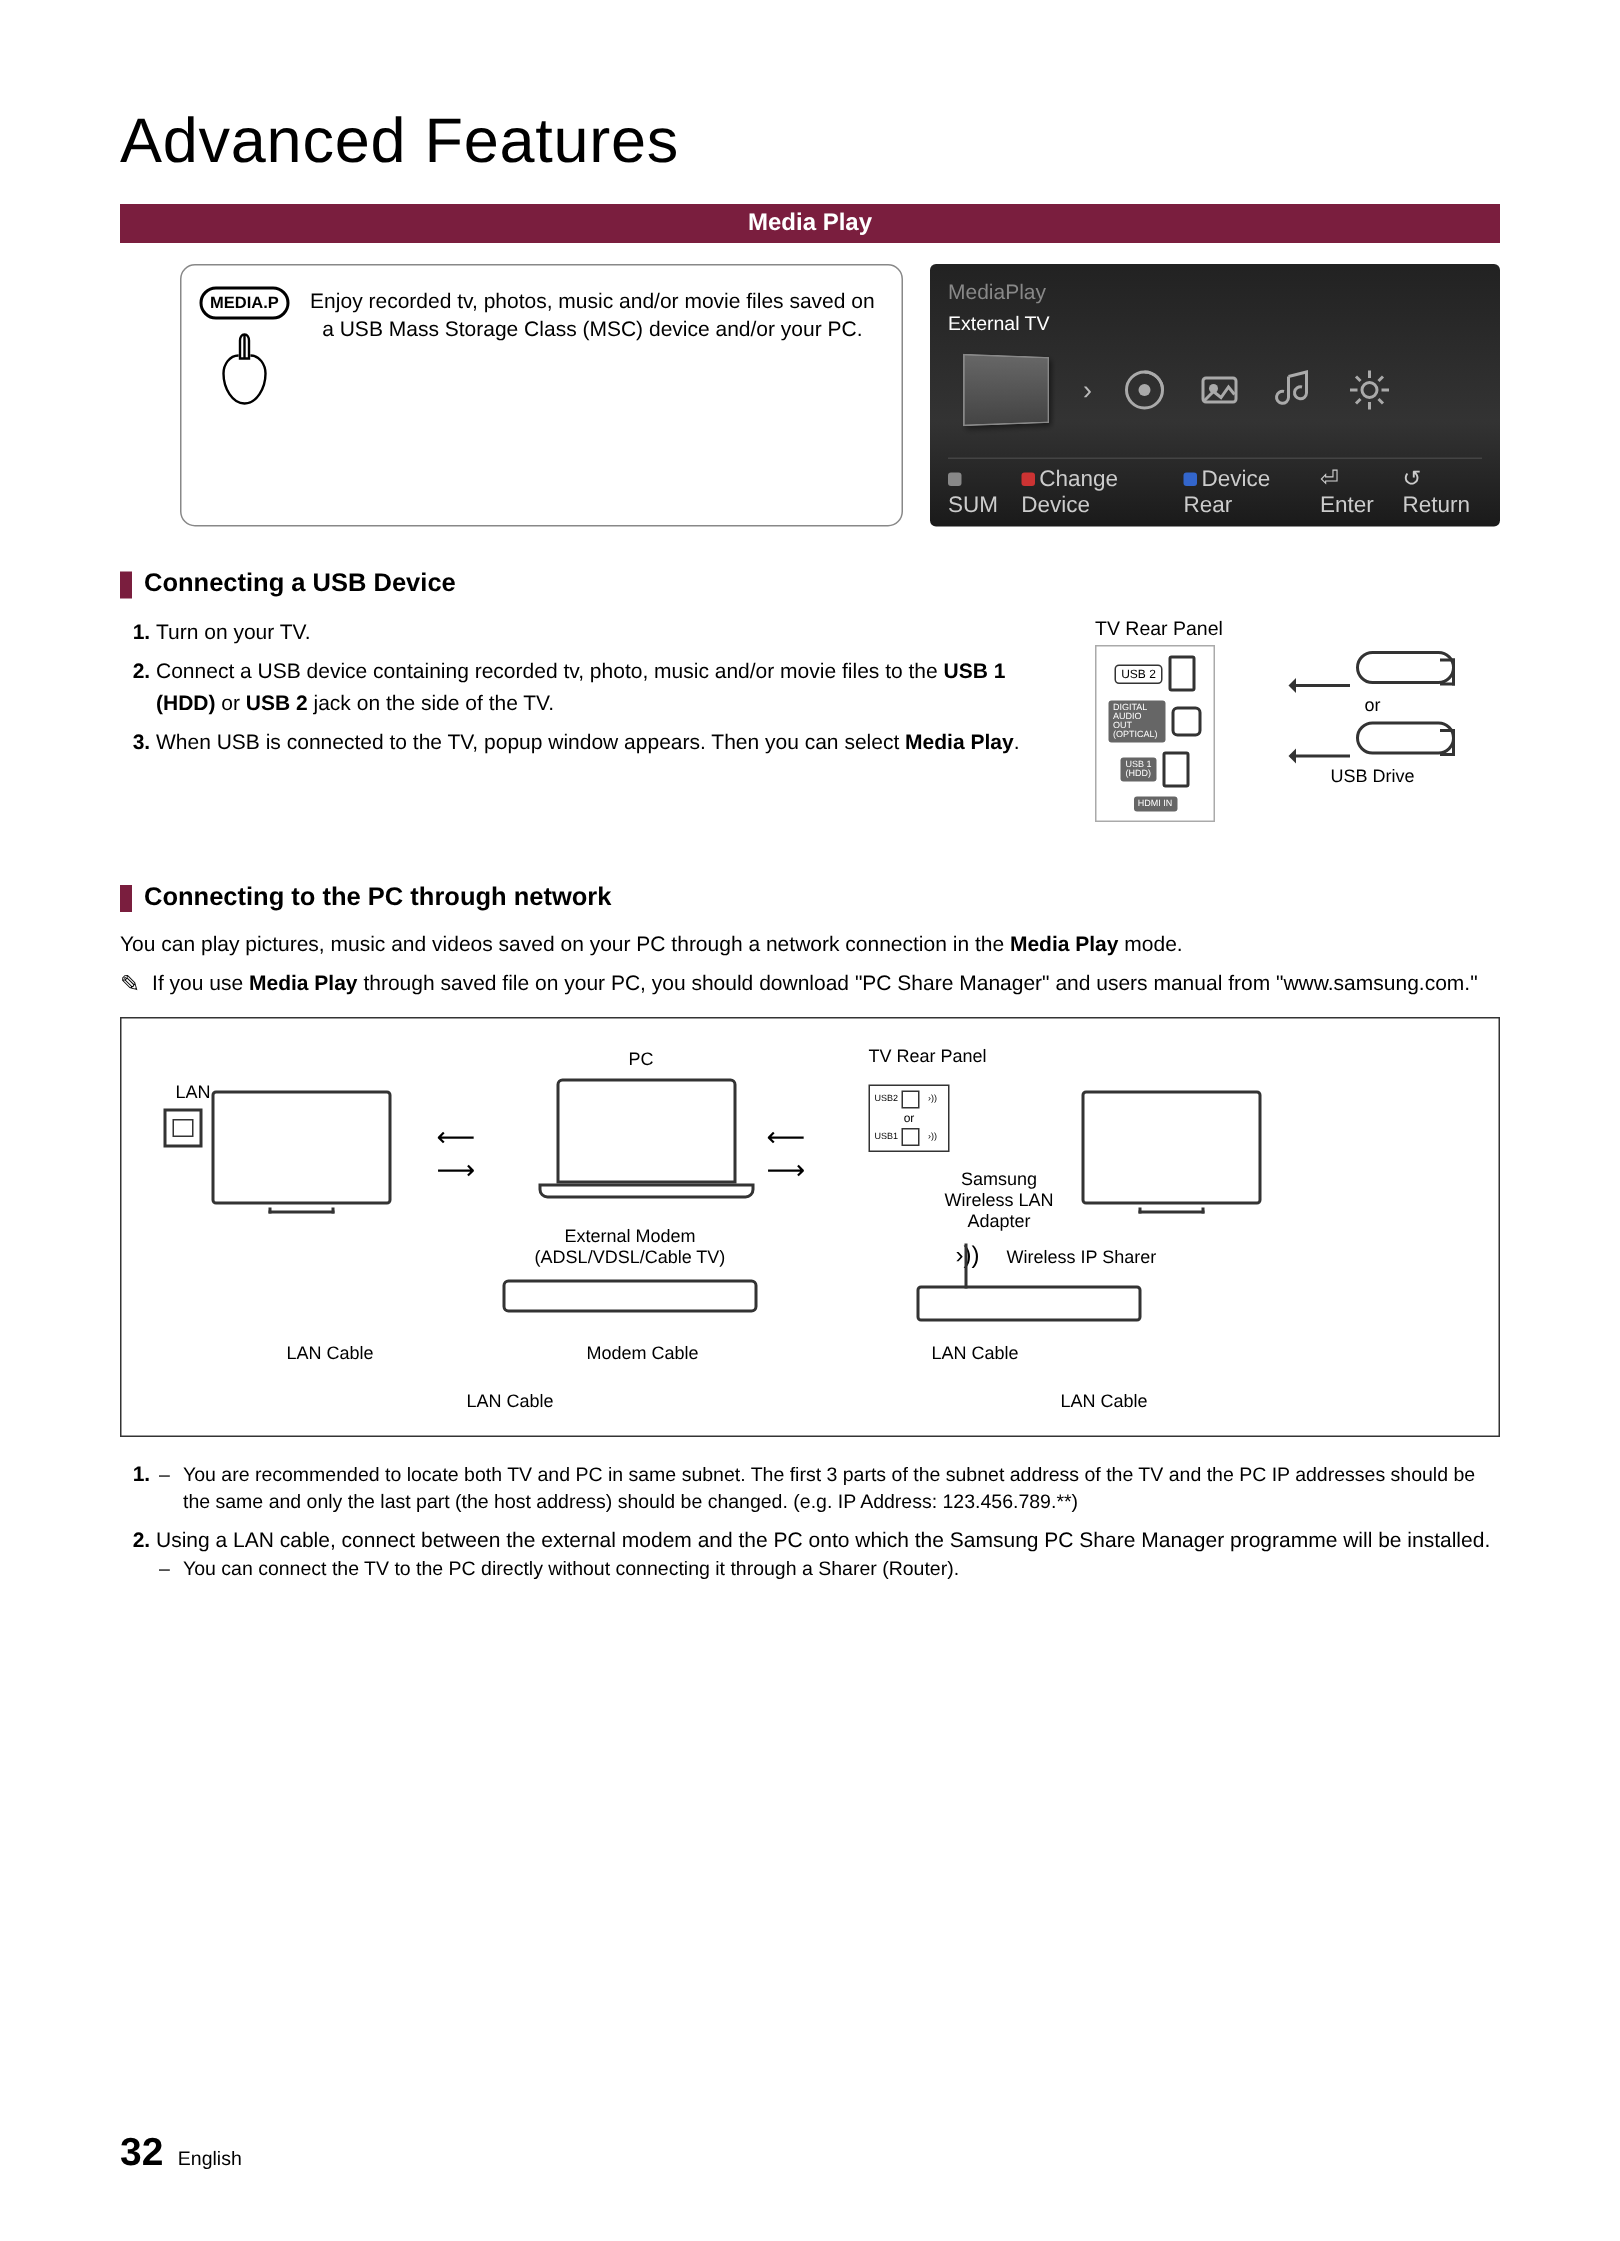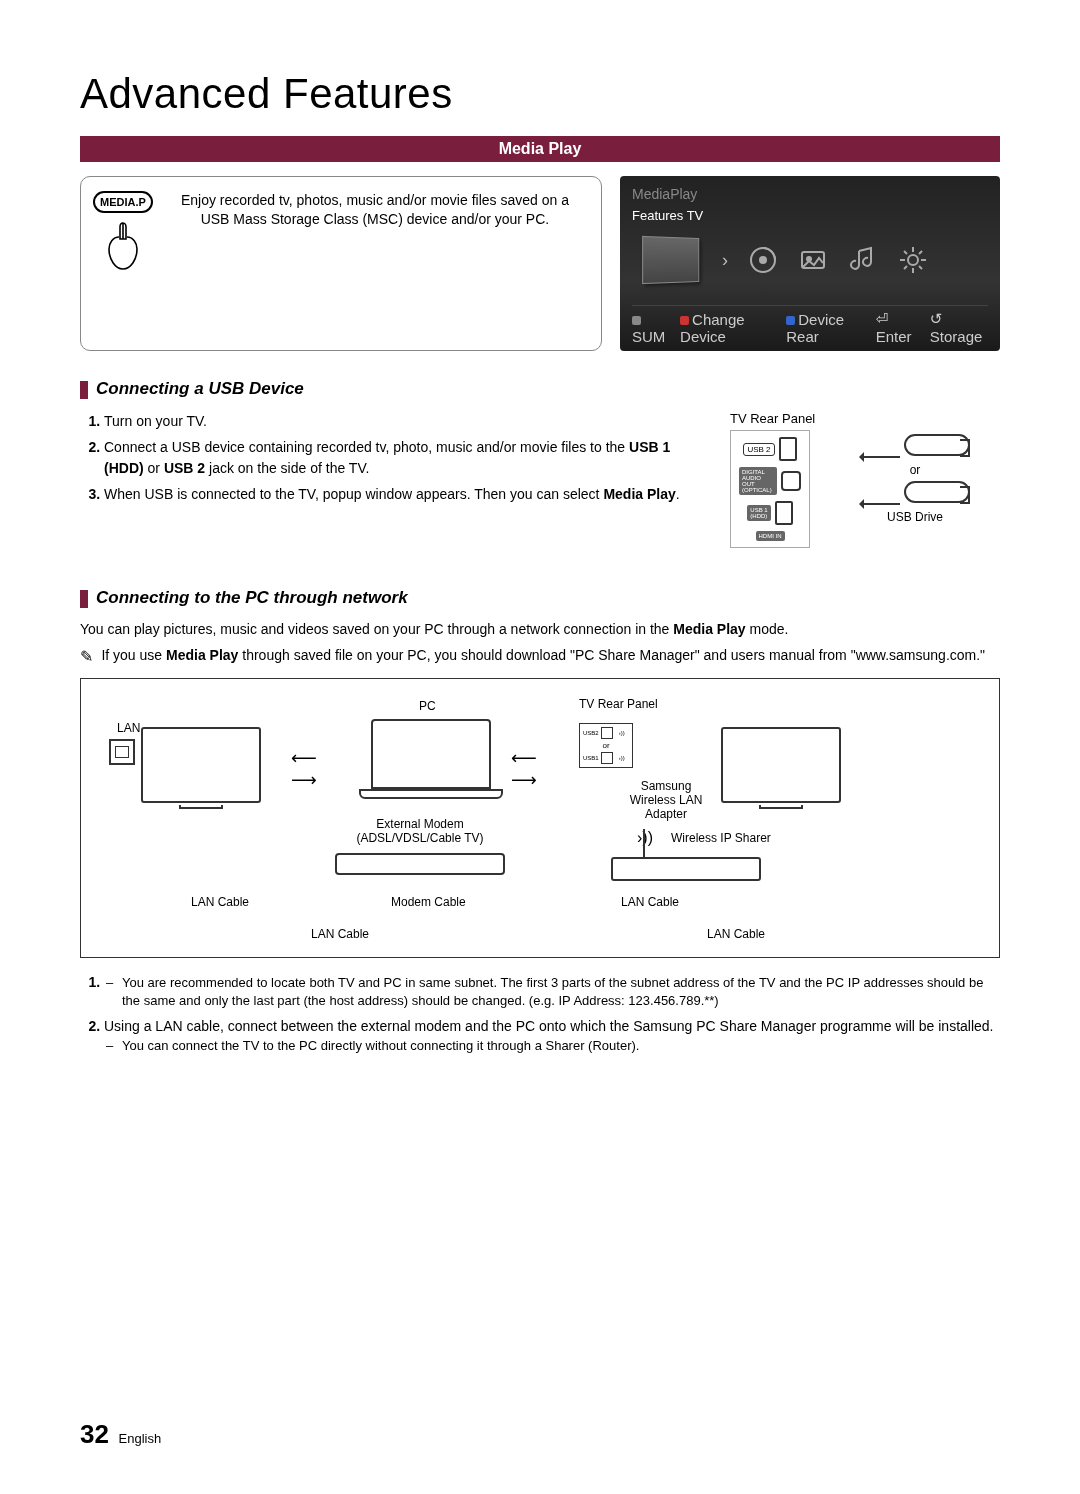--- a/index.html
+++ b/index.html
@@ -34,20 +34,21 @@
   }
   .media-left {
     flex: 1;
     border: 1px solid #888;
     border-radius: 10px;
     padding: 14px 16px 14px 12px;
     display: flex;
     gap: 12px;
     align-items: flex-start;
     min-height: 150px;
+    margin-left: 40px;
   }
   .mediap-icon {
     width: 60px;
     display: flex;
     flex-direction: column;
     align-items: center;
     gap: 6px;
   }
   .mediap-box {
     border: 2px solid #000;
@@ -110,21 +111,20 @@
   }
   .dot { display:inline-block; width:9px; height:9px; border-radius:2px; margin-right:3px; vertical-align:middle;}
   .dot-red{background:#c33;}
   .dot-blue{background:#36c;}
   .dot-grey{background:#888;}
   .subhead {
     display:flex;
     align-items:flex-end;
     gap:8px;
     margin: 14px 0 12px 0;
-    font-style: italic;
   }
   .subhead-bar {
     width: 8px;
     height: 18px;
     background:#7a1e3e;
   }
   .subhead-text {
     font-weight:bold;
     font-size:17px;
   }
@@ -232,21 +232,21 @@
       <div class="mediap-box">MEDIA.P</div>
       <svg class="hand-svg" viewBox="0 0 40 54">
         <path d="M20 4 v16 M16 18 c-6 0 -10 6 -10 12 0 10 6 20 14 20 8 0 14-10 14-20 0-6 -4-12 -10-12 M20 4 c-2 0 -3 2 -3 4 v12 h6 v-12 c0-2 -1-4 -3-4 z" fill="none" stroke="#000" stroke-width="1.6"></path>
       </svg>
     </div>
     <div class="media-desc">Enjoy recorded tv, photos, music and/or movie files saved on a USB Mass Storage Class (MSC) device and/or your PC.</div>
   </div>
 
   <div class="media-right">
     <div class="tv-label">MediaPlay</div>
-    <div class="tv-sub">Features TV</div>
+    <div class="tv-sub">External TV</div>
     <div class="tv-icons">
       <div class="thumb"></div>
       <span style="color:#bbb;font-size:18px">›</span>
       <svg class="tv-glyph" viewBox="0 0 30 30">
           <circle cx="15" cy="15" r="12" fill="none" stroke="#aaa" stroke-width="2"></circle>
           <circle cx="15" cy="15" r="4" fill="#aaa"></circle>
           <path d="M15 3 a12 12 0 0 1 12 12" fill="none" stroke="#aaa" stroke-width="2"></path>
         </svg>
       <svg class="tv-glyph" viewBox="0 0 30 30">
           <rect x="4" y="7" width="22" height="16" rx="2" fill="none" stroke="#aaa" stroke-width="2"></rect>
@@ -268,21 +268,21 @@
             <line x1="6" y1="24" x2="9" y2="21"></line>
             <line x1="21" y1="9" x2="24" y2="6"></line>
           </g>
         </svg>
     </div>
     <div class="tv-bottom">
       <span><span class="dot dot-grey"></span><span>SUM</span></span>
       <span><span class="dot dot-red"></span><span>Change Device</span></span>
       <span><span class="dot dot-blue"></span><span>Device Rear</span></span>
       <span>⏎ <span>Enter</span></span>
-      <span>↺ <span>Storage</span></span>
+      <span>↺ <span>Return</span></span>
     </div>
   </div>
 </div>
 
 <div class="subhead">
   <div class="subhead-bar"></div>
   <div class="subhead-text">Connecting a USB Device</div>
 </div>
 
 <div class="two-col">

